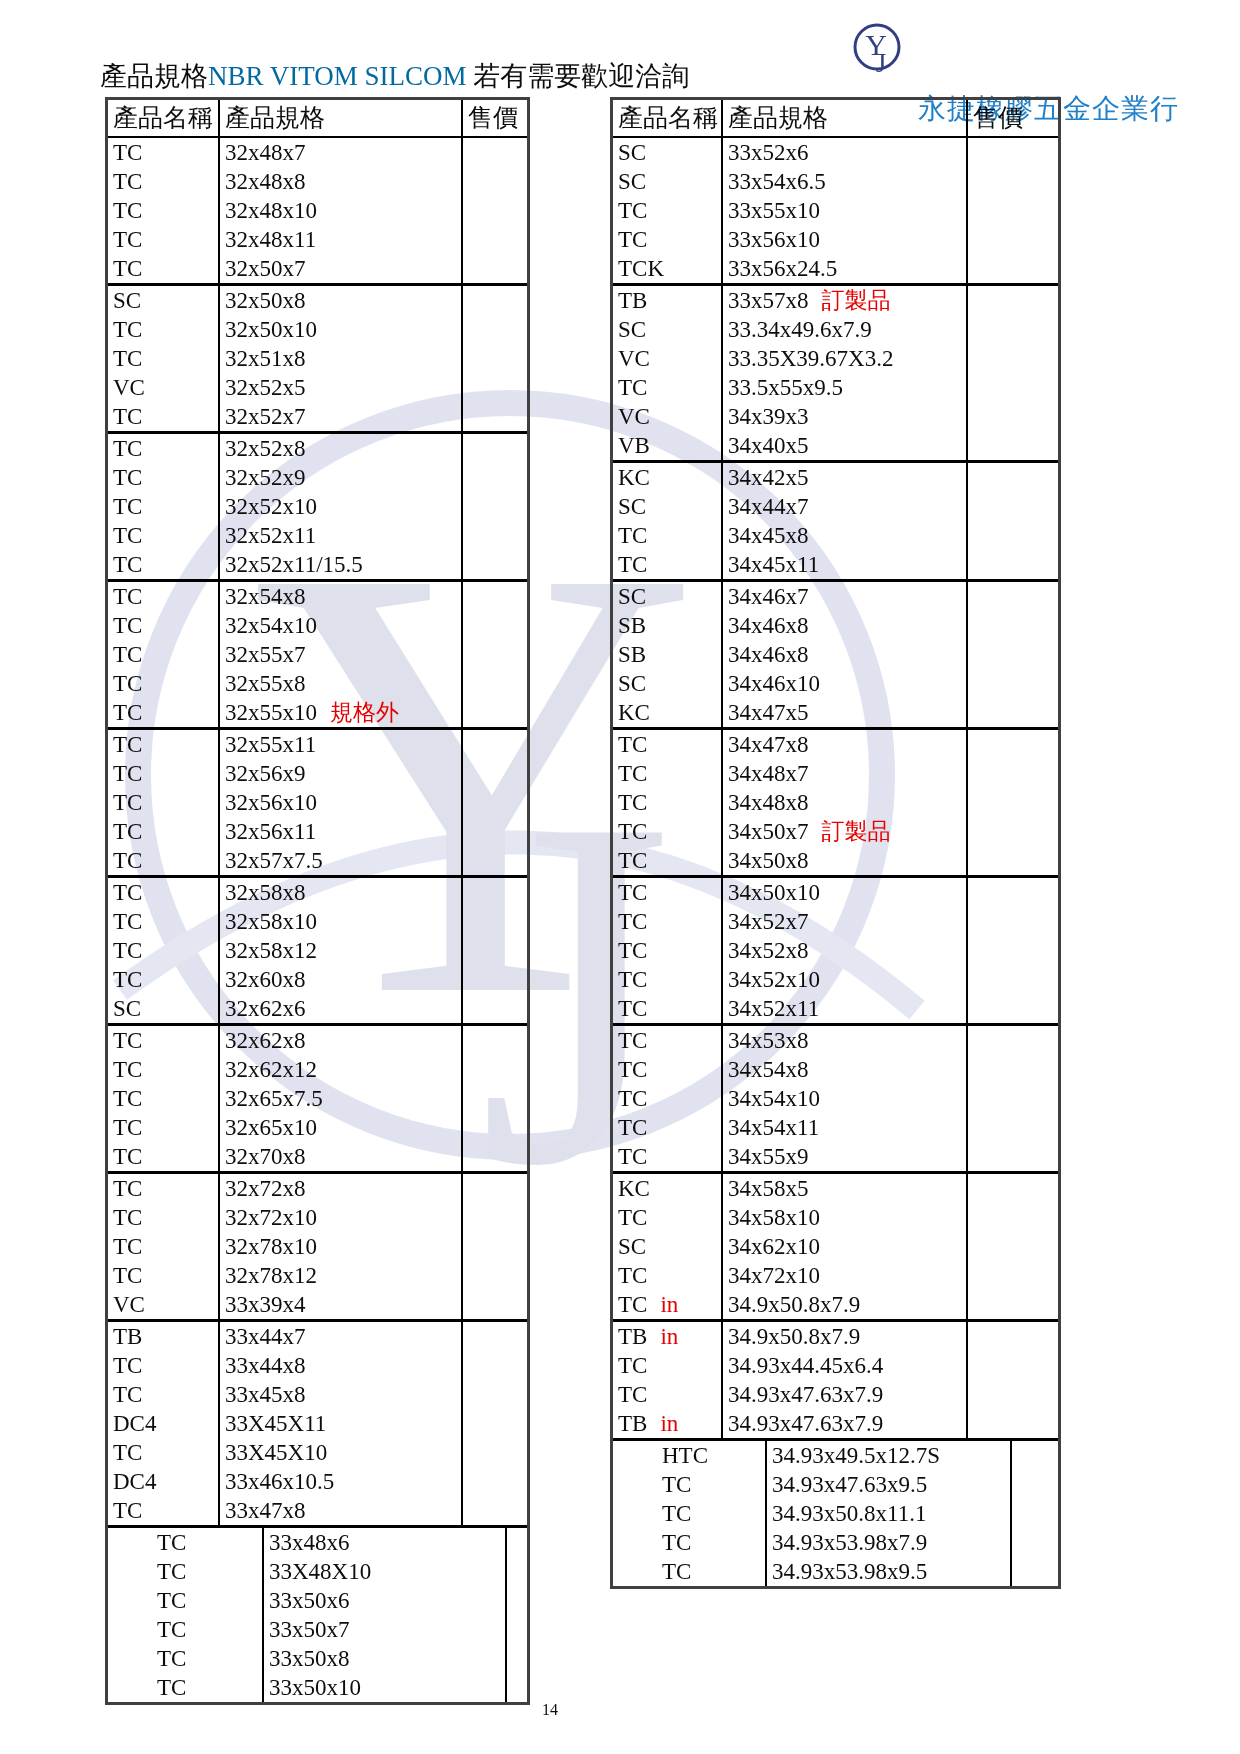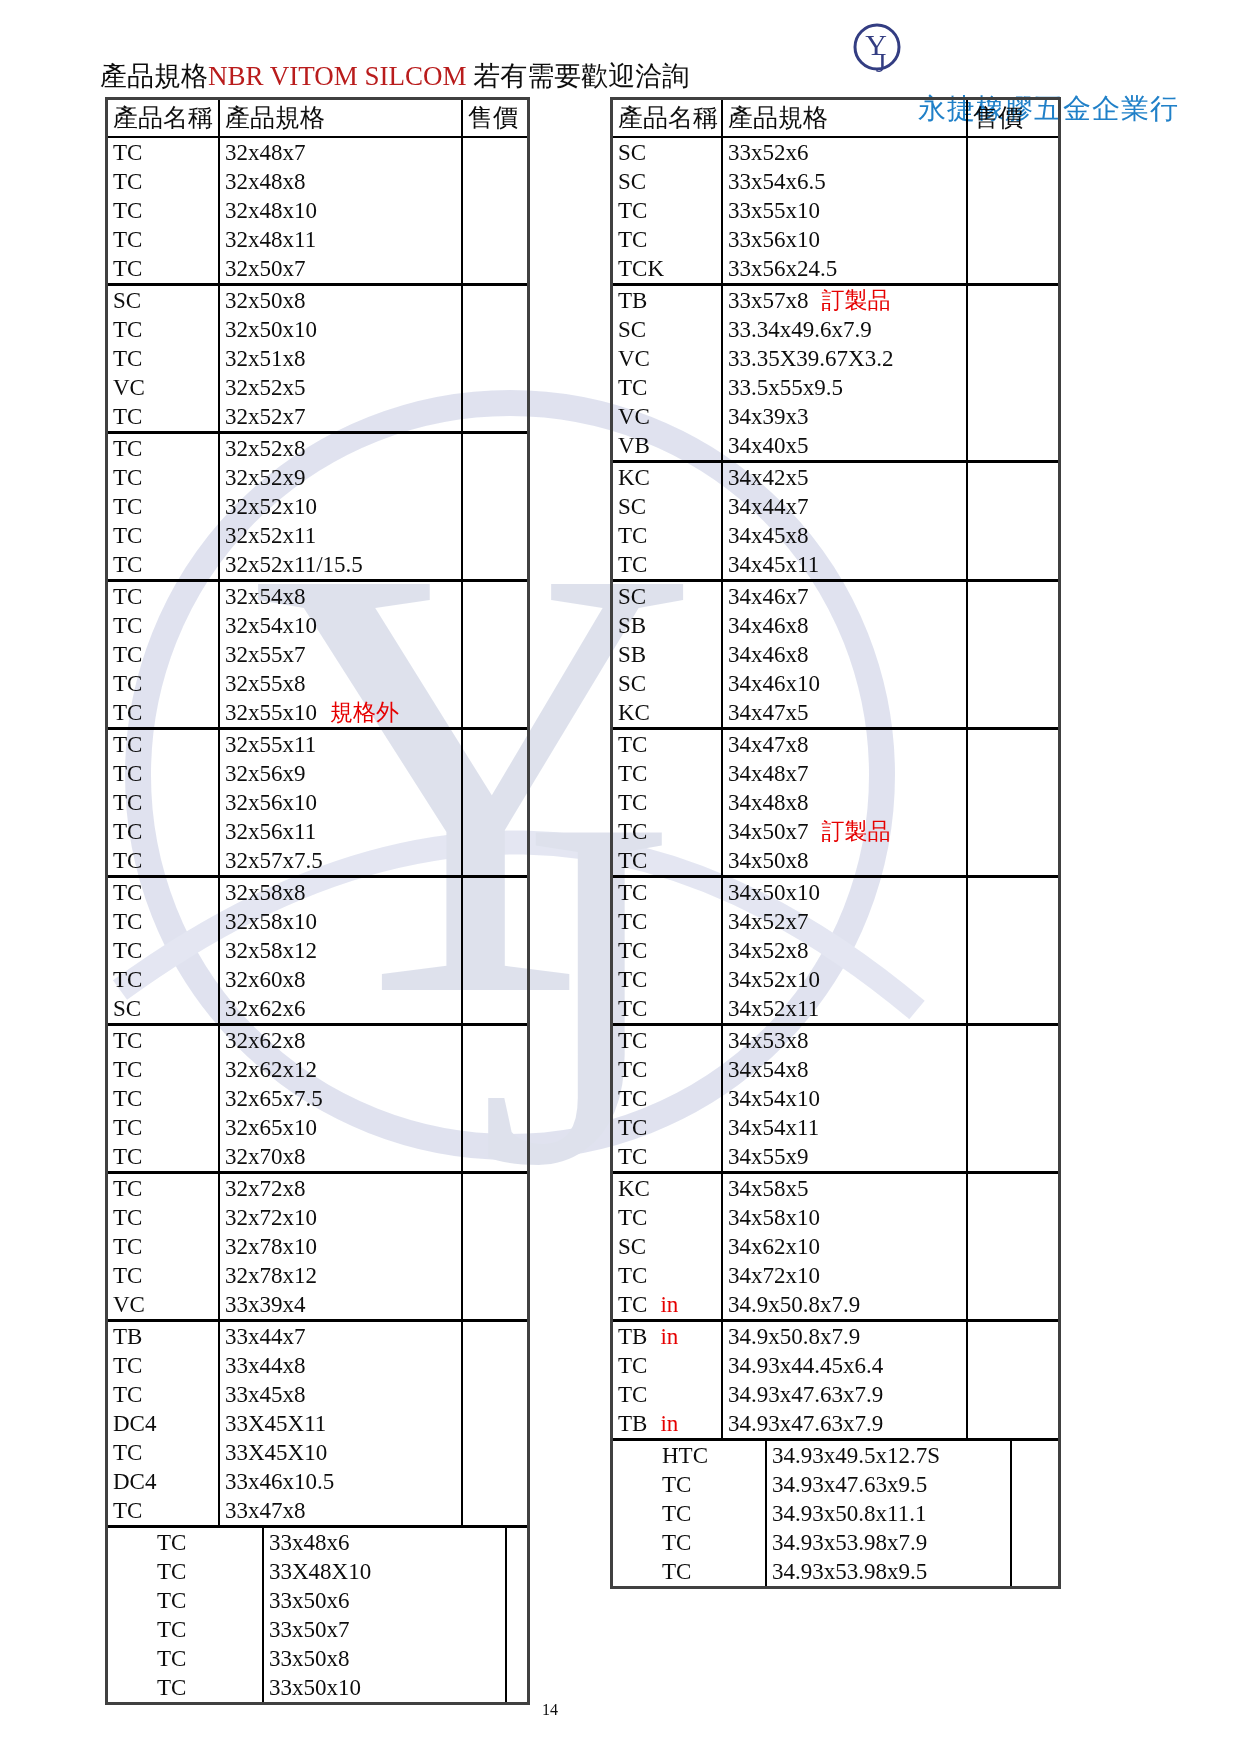--- a/index.html
+++ b/index.html
@@ -3,21 +3,21 @@
 <meta charset="utf-8">
 <style>
   html,body{margin:0;padding:0;}
   body{
     width:1240px;height:1754px;position:relative;background:#ffffff;
     font-family:"Liberation Serif","DejaVu Serif",serif;color:#0d0d0d;
     overflow:hidden;
   }
   
   .tagline{position:absolute;left:100px;top:58px;font-size:27px;white-space:nowrap;}
-  .tagline .red{color:#b91c1c;}
+  .tagline .red{color:#0369a1;}
   .company{position:absolute;left:918px;top:64px;font-size:28px;color:#2080c8;white-space:nowrap;letter-spacing:1px;margin-top:26px;}
   .logo{position:absolute;left:850px;top:22px;}
   
   .watermark{position:absolute;left:95px;top:370px;width:830px;height:830px;opacity:.55;pointer-events:none;}
   
   .price-table{position:absolute;top:97px;border:3px solid #404040;box-sizing:content-box;}
   .price-table.left{left:105px;width:419px;}
   .price-table.right{left:610px;width:445px;}
   .t-row{display:grid;height:29px;font-size:23px;line-height:29px;}
   .left .t-row{grid-template-columns:112px 243px 64px;}

